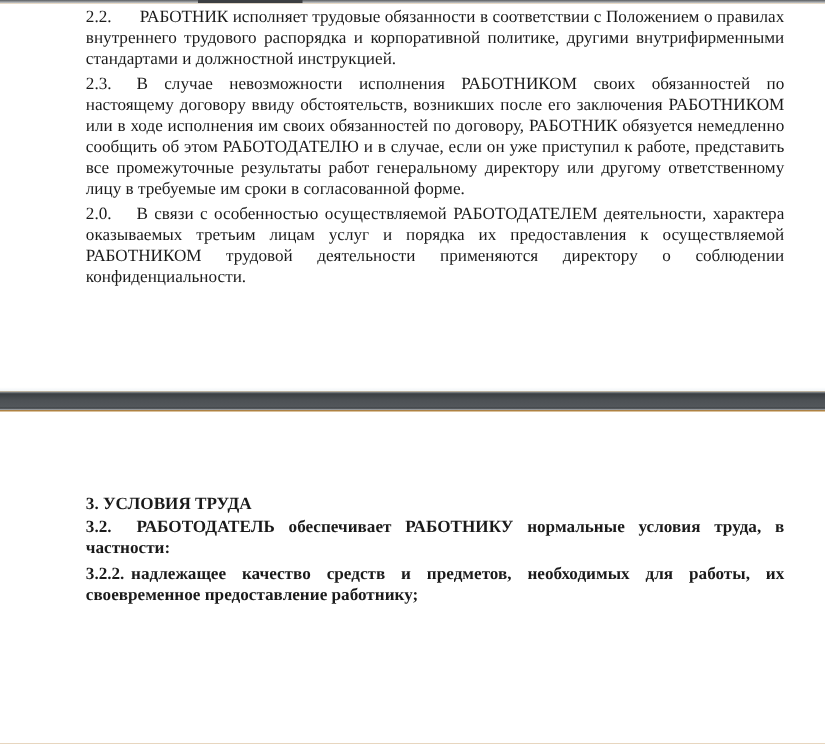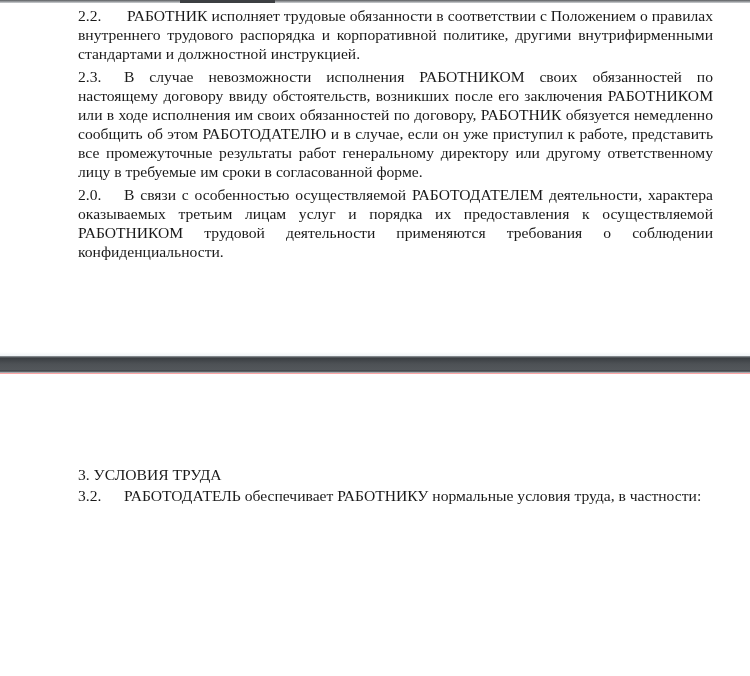--- a/index.html
+++ b/index.html
@@ -14,21 +14,21 @@
     position: relative;
     font-family: "Liberation Serif", "DejaVu Serif", serif;
     color: #1a1a1a;
   }
   .viewer {
     position: absolute;
     left: 0; top: 0;
     width: 750px;
     height: 676px;
     overflow: hidden;
-    background: #fca5a5;
+    background: #a16207;
   }
   .top-edge {
     position: absolute;
     left: 0; top: 0;
     width: 750px;
     height: 3px;
     background: linear-gradient(#5a5d60, #cfd2d5);
   }
   .top-edge-dark {
     position: absolute;
@@ -75,41 +75,42 @@
     display: inline-block;
     min-width: 49px;
   }
   .para .num.short { min-width: 46px; }
   .para .num.sub { min-width: 0; margin-right: 6px; }
   .heading {
     margin: 0 0 2px 0;
     font-size: 15.6px;
   }
   .page-1 .text-block { top: 3px; }
-  .page-2 .text-block { top: 91px; }
+  .page-2 .text-block { top: 75px; font-weight: bold; }
 </style>
 </head>
 <body>
 
 <div class="viewer">
 
   <div class="top-edge"></div>
   <div class="top-edge-dark"></div>
 
   <div class="page page-1">
     <div class="text-block">
       <p class="para"><span class="num">2.2.</span><span>РАБОТНИК исполняет трудовые обязанности в соответствии с Положением о правилах внутреннего трудового распорядка и корпоративной политике, другими внутрифирменными стандартами и должностной инструкцией.</span></p>
       <p class="para"><span class="num short">2.3.</span><span>В случае невозможности исполнения РАБОТНИКОМ своих обязанностей по настоящему договору ввиду обстоятельств, возникших после его заключения РАБОТНИКОМ или в ходе исполнения им своих обязанностей по договору, РАБОТНИК обязуется немедленно сообщить об этом РАБОТОДАТЕЛЮ и в случае, если он уже приступил к работе, представить все промежуточные результаты работ генеральному директору или другому ответственному лицу в требуемые им сроки в согласованной форме.</span></p>
-      <p class="para"><span class="num short">2.0.</span><span>В связи с особенностью осуществляемой РАБОТОДАТЕЛЕМ деятельности, характера оказываемых третьим лицам услуг и порядка их предоставления к осуществляемой РАБОТНИКОМ трудовой деятельности применяются требования о соблюдении конфиденциальности.</span></p>
+      <p class="para"><span class="num short">2.0.</span><span>В связи с особенностью осуществляемой РАБОТОДАТЕЛЕМ деятельности, характера оказываемых третьим лицам услуг и порядка их предоставления к осуществляемой РАБОТНИКОМ трудовой деятельности применяются директору о соблюдении конфиденциальности.</span></p>
     </div>
   </div>
 
   <div class="page-shadow-bottom"></div>
   <div class="separator"></div>
 
   <div class="page page-2">
     <div class="text-block">
       <p class="heading">3. УСЛОВИЯ ТРУДА</p>
       <p class="para"><span class="num short">3.2.</span><span>РАБОТОДАТЕЛЬ обеспечивает РАБОТНИКУ нормальные условия труда, в частности:</span></p>
+      <p class="para" style="margin-bottom:0"><span class="num sub">3.2.2.</span><span>надлежащее качество средств и предметов, необходимых для работы, их своевременное предоставление работнику;</span></p>
     </div>
   </div>
 
 </div>
 
 </body></html>

